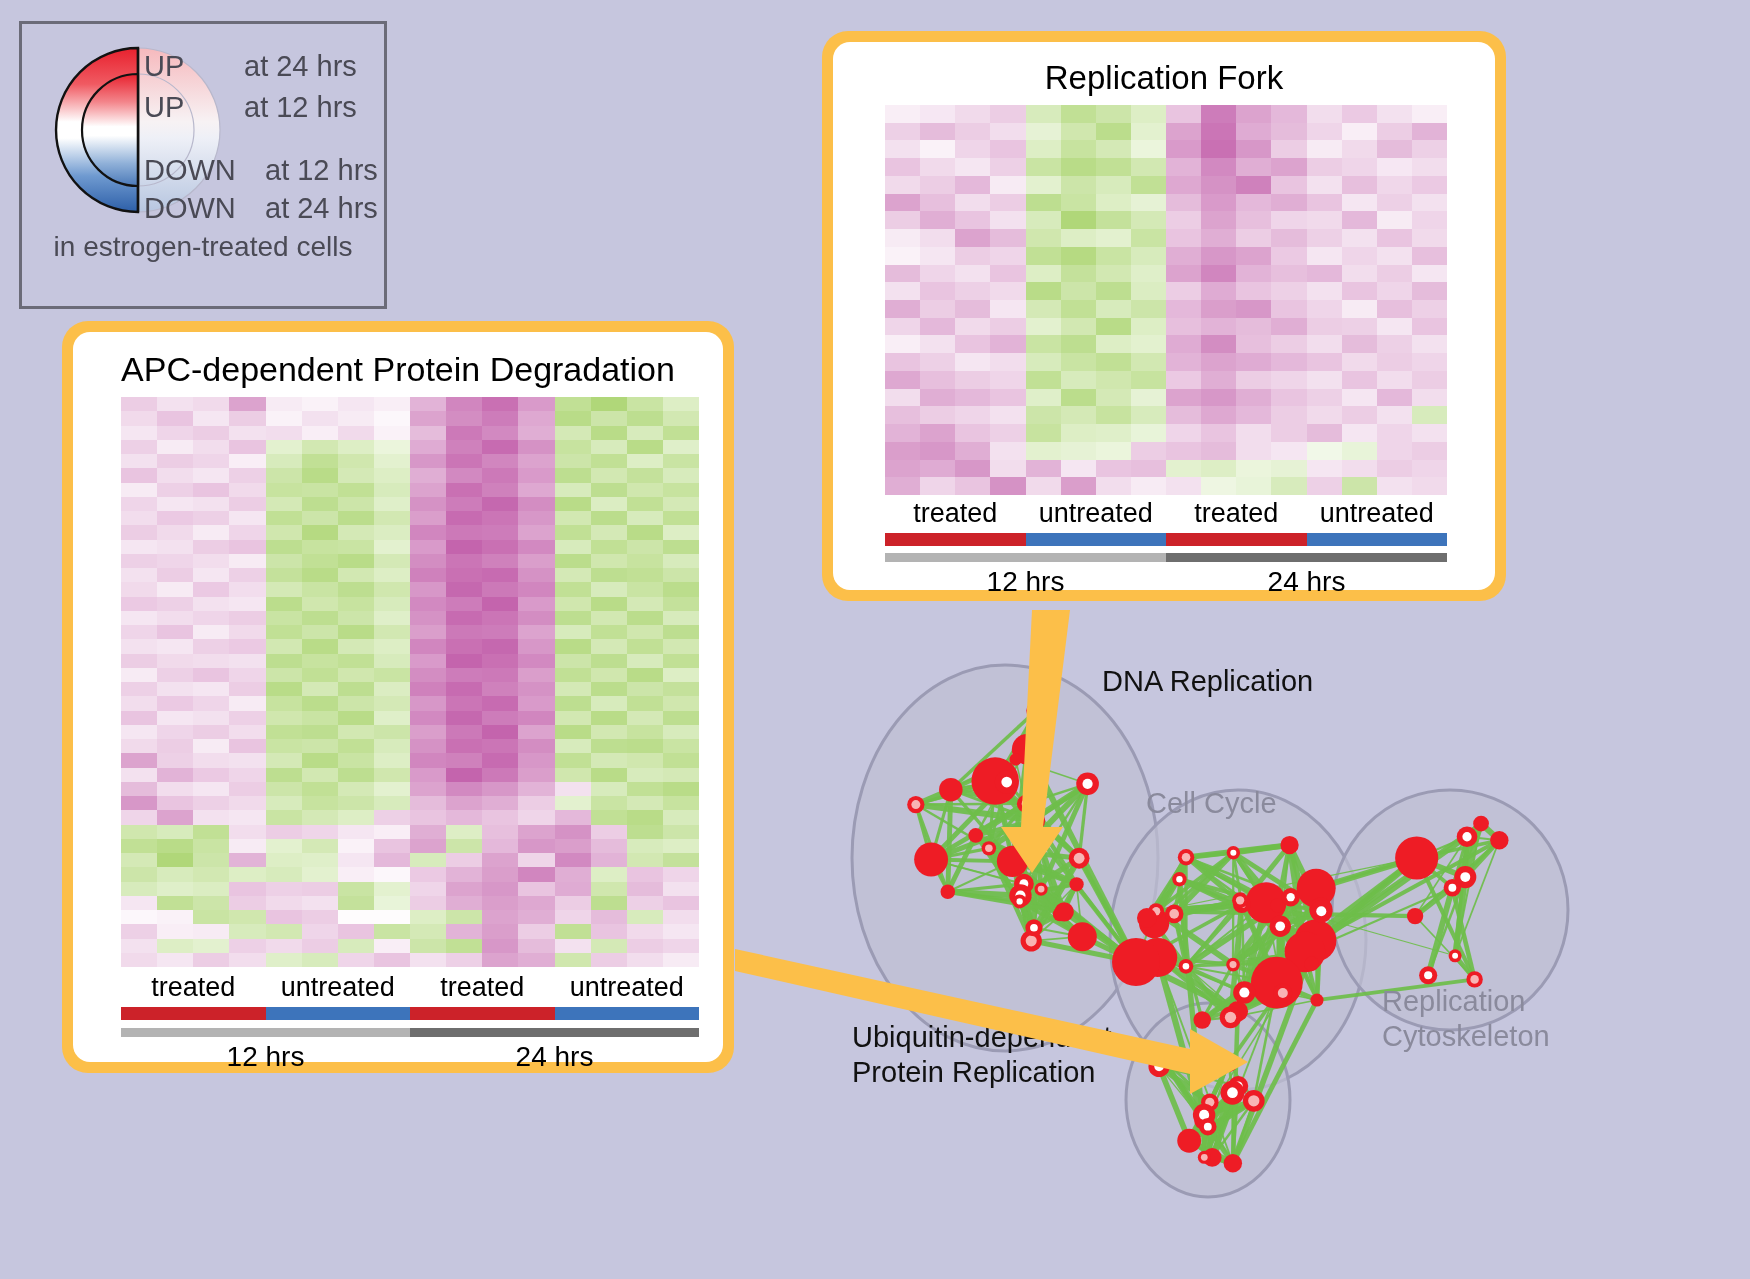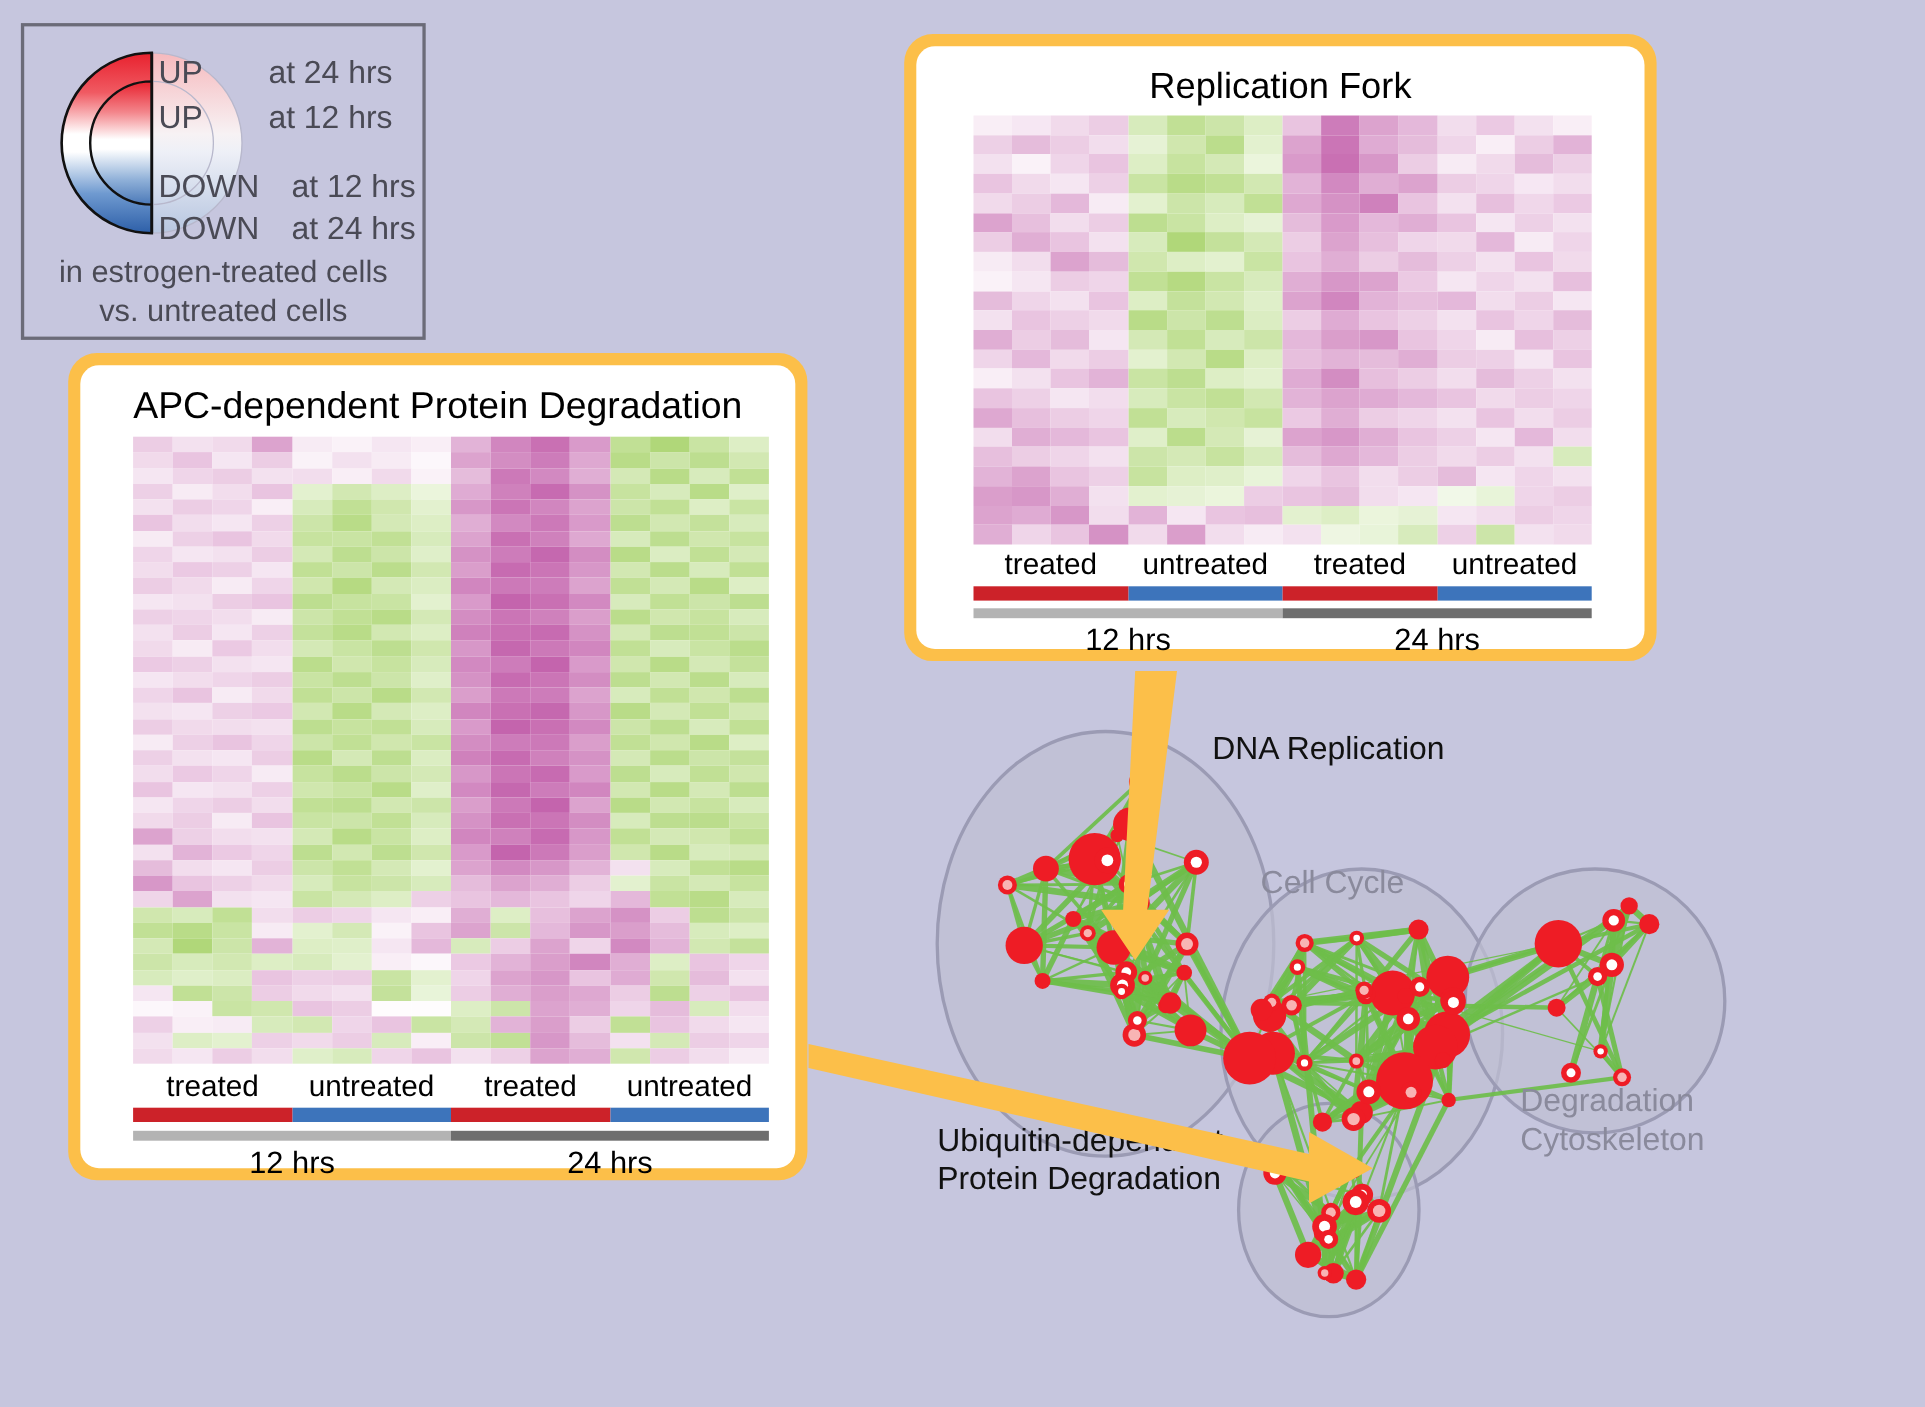--- a/index.html
+++ b/index.html
@@ -140,21 +140,20 @@
     <span class="legend-time" style="left:222px;top:67px;">at 12 hrs</span>
 
     <span class="legend-dir" style="left:122px;top:130px;">DOWN</span>
     <span class="legend-time" style="left:243px;top:130px;">at 12 hrs</span>
 
     <span class="legend-dir" style="left:122px;top:168px;">DOWN</span>
     <span class="legend-time" style="left:243px;top:168px;">at 24 hrs</span>
 
     <div id="legend-caption">
       <div>in estrogen-treated cells</div>
-      <div>vs. untreated cells</div>
     </div>
   </div>
 
 
   <div class="panel" id="rf-panel">
     <div class="panel-inner">
       <div class="panel-title">Replication Fork</div>
 
       <div class="heatmap" id="rf-heat" style="left: 52px; top: 63px; width: 562px; height: 390px; grid-template-columns: repeat(16, 1fr); grid-template-rows: repeat(22, 1fr);">
           <i style="background: rgb(249, 238, 246);"></i>
@@ -1739,26 +1738,26 @@
         <circle cx="417.8023560459003" cy="516.6510129379027" r="8.73816166492179" fill="#ee1c25"></circle>
         <circle cx="417.8023560459003" cy="516.6510129379027" r="3.9321727492148058" fill="#ffffff"></circle>
         <circle cx="442.4614116757436" cy="482.73796093234256" r="11.934222164098173" fill="#ee1c25"></circle>
         <circle cx="442.4614116757436" cy="482.73796093234256" r="5.3703999738441786" fill="#ffffff"></circle>
         <circle cx="346" cy="352" r="24" fill="#ee1c25"></circle>
       </svg>
 
     <div class="net-label" id="lbl-dna">DNA Replication</div>
     <div class="net-label" id="lbl-cc">Cell Cycle</div>
     <div class="net-label" id="lbl-mt">
-      <div>Degradation</div>
+      <div>Replication</div>
       <div>Cytoskeleton</div>
     </div>
     <div class="net-label" id="lbl-ub">
       <div>Ubiquitin-dependent</div>
-      <div>Protein Degradation</div>
+      <div>Protein Replication</div>
     </div>
   </div>
 
   <svg id="arrows" style="position:absolute;left:0;top:0;width:1750px;height:1279px;pointer-events:none;" viewBox="0 0 1750 1279">
 
     <g>
       <polygon points="1032,610 1070,610 1043,827 1063,827 1032,873 1001,827 1021,827" fill="#fcbf49"></polygon>
     </g>
 
     <g>

